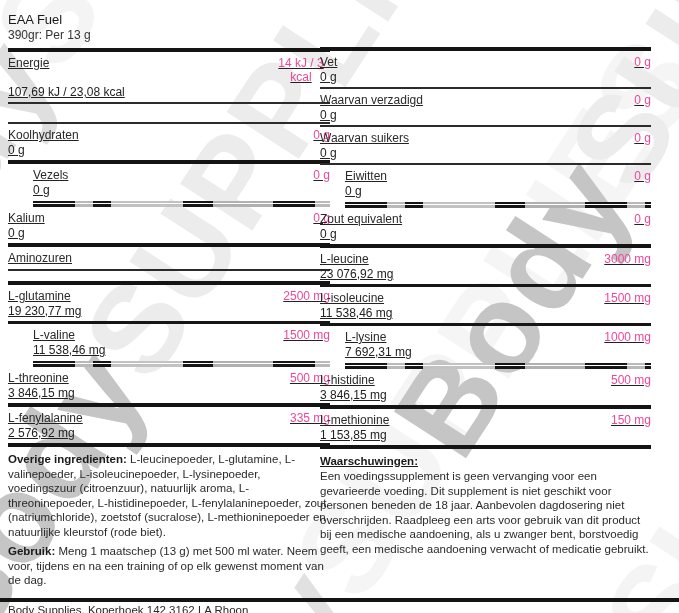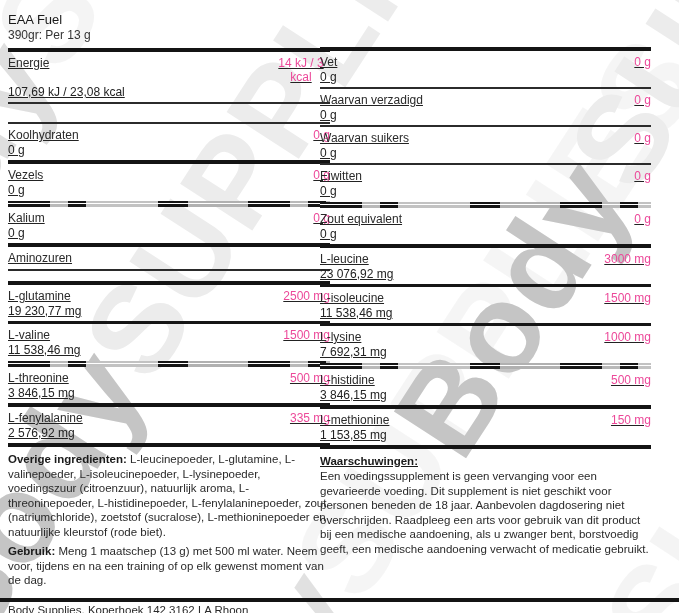--- a/index.html
+++ b/index.html
@@ -35,21 +35,21 @@
   .row .lab{color:#2a2a2a;}
   .row .val{text-align:center;color:#ec4899;}
   .row .val.narrow{width:58px;}
   .row .val2{line-height:15px;padding-top:1px;color:#222;}
   .row.spacer{height:18px;padding:0;}
   .row.section .l1{border-bottom:2px solid #2a2a2a;padding-bottom:4px;}
   .row.section{padding-bottom:10px;}
   .b-thin{border-bottom:2px solid #2b2b2b;padding-bottom:2px;}
   .b-mid{border-bottom:3px solid #161616;padding-bottom:2px;}
   .b-thick{border-bottom:4px solid #141414;padding-bottom:2px;}
-  .b-glitch{padding-bottom:0;}
+  .b-glitch{padding-bottom:0;margin-left:25px;}
   .b-glitch::after{
     content:"";display:block;margin-top:3px;height:6px;
     background:
       linear-gradient(to bottom, rgba(0,0,0,0) 0 2px, #ffffff 2px 3px, rgba(0,0,0,0) 3px 6px),
       repeating-linear-gradient(90deg,#151515 0 42px,#b9b9b9 42px 60px,#151515 60px 78px,#c2c2c2 78px 150px,#151515 150px 180px,#b0b0b0 180px 240px);
   }
   
   .para{font-size:11.5px;line-height:14.5px;color:#2a2a2a;margin:5px 0 0 0;}
   .para b{font-weight:700;color:#1a1a1a;}
   .para.footer{margin-top:15px;}

